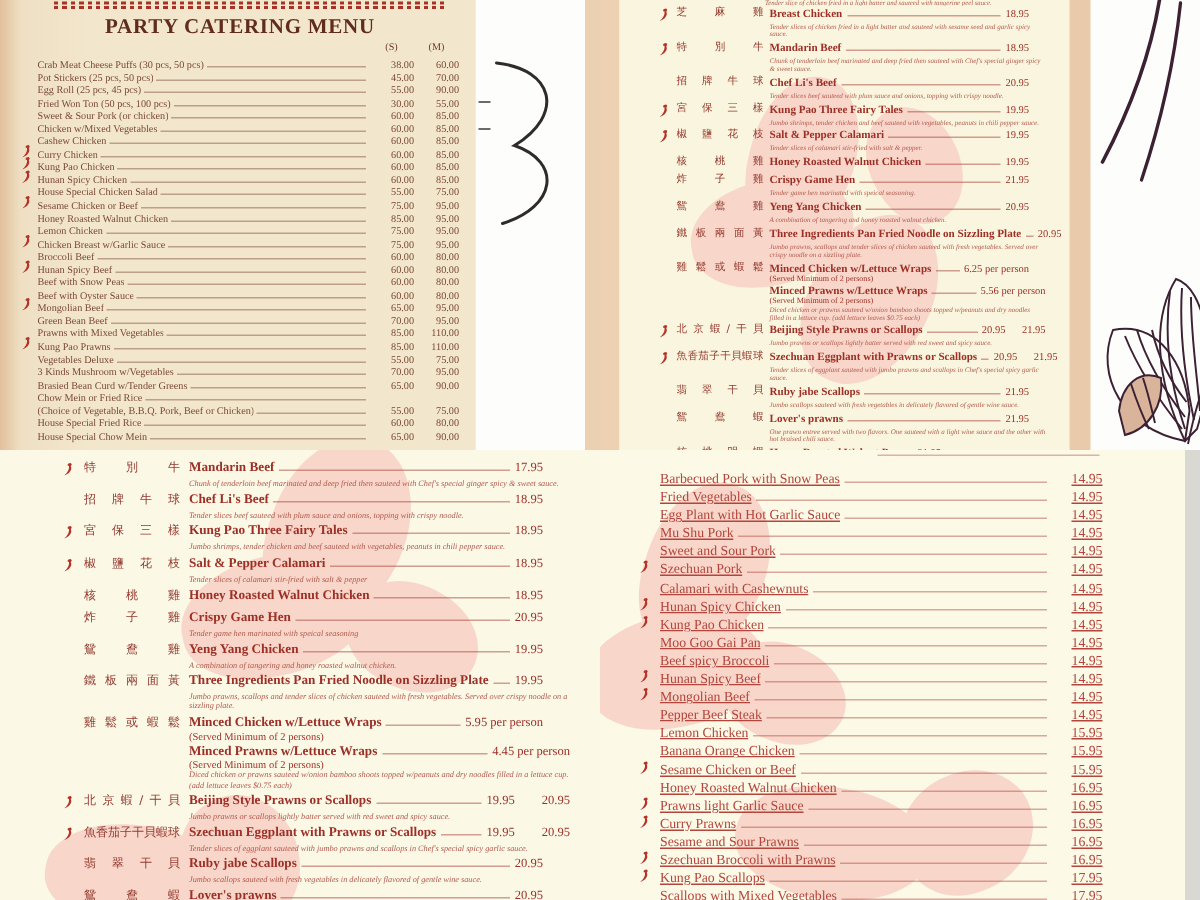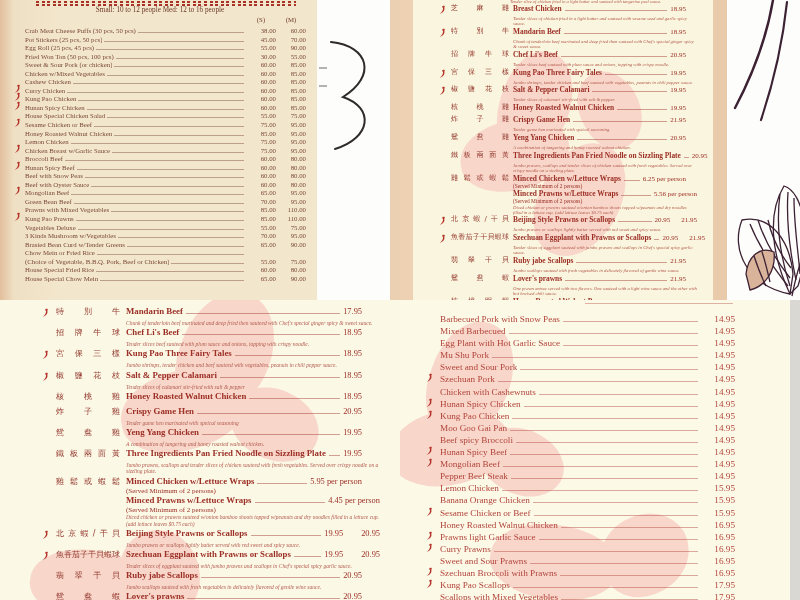--- a/index.html
+++ b/index.html
@@ -69,21 +69,21 @@
   #bl-list .pr,#bl-list .pr2{font-size:8.4px;color:#9c2f26;white-space:nowrap;}
   #bl-list .pr2{margin-left:18px;}
   #bl-list .note{font-size:7px;line-height:8.4px;color:#9c2f26;}
   #bl-list .desc{font-size:5.5px;line-height:6.2px;color:#b35a4e;font-style:italic;}
 
   
   #q-br{left:400px;top:300px;background:#fcf9e7;}
   #br-gray{position:absolute;left:390px;top:0;width:10px;height:300px;background:#d9d8d2;}
   #br-fragline{position:absolute;left:185px;top:3px;width:148px;border-bottom:1px solid rgba(178,69,60,.4);}
   #br-list{position:absolute;left:0;top:11px;width:390px;padding:0 55px 0 26px;box-sizing:border-box;}
-  .e-row{display:flex;height:12.1px;align-items:baseline;font-size:9.2px;color:#b2453c;}
+  .e-row{display:flex;height:12.1px;align-items:baseline;font-size:9.2px;color:#b2453c;text-decoration:underline;}
   .e-chili{flex:none;width:14px;padding-top:2px;}
   .e-name{white-space:nowrap;overflow:hidden;}
   .e-lead{flex:1;border-bottom:1px solid rgba(178,69,60,.45);margin:0 3px 2.5px 3px;min-width:5px;}
   .e-pr{flex:none;width:34px;text-align:right;}
 
   
   .wm{position:absolute;pointer-events:none;}
   .petal{position:absolute;background:#f8d6ca;border-radius:52% 48% 55% 45%;}
   
   #tr-frag,#tr-list,#bl-list,#br-list,#tl-inner{z-index:2;}
@@ -98,21 +98,21 @@
     <div id="tl-paper"></div>
     <div id="tl-white"></div>
     <div id="tl-tan"></div>
     <svg id="tl-curl" width="73" height="140">
       <path d="M14 14 C52 18 60 48 26 69 C58 80 54 110 18 121" stroke="#2e2b28" stroke-width="2" fill="none" stroke-linecap="round"></path>
       <path d="M2 40 h8 M2 58 h8" stroke="#6a6a6a" stroke-width="1.2"></path>
     </svg>
     <div id="tl-inner">
       <div class="dotline"></div>
       <div class="dotline"></div>
-      <div id="tl-sub">Small: 10 to 12 people    Med: 12 to 16 people</div>
+      <div id="tl-title">PARTY CATERING MENU</div>
       <div class="p-head">
         <span class="sp"></span>
         <span class="hc">(S)</span>
         <span class="hc">(M)</span>
       </div>
       <div>
 
           <div class="p-row">
             <span class="p-chili" style="visibility: hidden;">
   <svg class="chili-svg" width="6" height="9" viewBox="0 0 8 12">
@@ -1237,21 +1237,21 @@
           <span class="e-lead"></span>
           <span class="e-pr">14.95</span>
         </div>
 
         <div class="e-row">
           <span class="e-chili" style="visibility: hidden;">
   <svg class="chili-svg" width="6" height="9" viewBox="0 0 8 12">
     <path d="M7 1 C8.2 1.9 7.8 3 6.9 3.6 C8.6 7 5.2 10.6 1 12 C4.6 9 5.9 5.6 5.2 3.4 C4.7 3.7 4 3.3 4.1 2.5 C4.3 1.6 5.5 .9 7 1 Z" fill="#b5342a"></path>
   </svg>
 </span>
-          <span class="e-name">Mixed Barbecued</span>
+          <span class="e-name">Fried Vegetables</span>
           <span class="e-lead"></span>
           <span class="e-pr">14.95</span>
         </div>
 
         <div class="e-row">
           <span class="e-chili" style="visibility: hidden;">
   <svg class="chili-svg" width="6" height="9" viewBox="0 0 8 12">
     <path d="M7 1 C8.2 1.9 7.8 3 6.9 3.6 C8.6 7 5.2 10.6 1 12 C4.6 9 5.9 5.6 5.2 3.4 C4.7 3.7 4 3.3 4.1 2.5 C4.3 1.6 5.5 .9 7 1 Z" fill="#b5342a"></path>
   </svg>
 </span>
@@ -1292,21 +1292,21 @@
           <span class="e-lead"></span>
           <span class="e-pr">14.95</span>
         </div>
 
         <div class="e-row">
           <span class="e-chili" style="visibility: hidden;">
   <svg class="chili-svg" width="6" height="9" viewBox="0 0 8 12">
     <path d="M7 1 C8.2 1.9 7.8 3 6.9 3.6 C8.6 7 5.2 10.6 1 12 C4.6 9 5.9 5.6 5.2 3.4 C4.7 3.7 4 3.3 4.1 2.5 C4.3 1.6 5.5 .9 7 1 Z" fill="#b5342a"></path>
   </svg>
 </span>
-          <span class="e-name">Chicken with Cashewnuts</span>
+          <span class="e-name">Calamari with Cashewnuts</span>
           <span class="e-lead"></span>
           <span class="e-pr">14.95</span>
         </div>
 
         <div class="e-row">
           <span class="e-chili">
   <svg class="chili-svg" width="6" height="9" viewBox="0 0 8 12">
     <path d="M7 1 C8.2 1.9 7.8 3 6.9 3.6 C8.6 7 5.2 10.6 1 12 C4.6 9 5.9 5.6 5.2 3.4 C4.7 3.7 4 3.3 4.1 2.5 C4.3 1.6 5.5 .9 7 1 Z" fill="#b5342a"></path>
   </svg>
 </span>
@@ -1446,21 +1446,21 @@
           <span class="e-lead"></span>
           <span class="e-pr">16.95</span>
         </div>
 
         <div class="e-row">
           <span class="e-chili" style="visibility: hidden;">
   <svg class="chili-svg" width="6" height="9" viewBox="0 0 8 12">
     <path d="M7 1 C8.2 1.9 7.8 3 6.9 3.6 C8.6 7 5.2 10.6 1 12 C4.6 9 5.9 5.6 5.2 3.4 C4.7 3.7 4 3.3 4.1 2.5 C4.3 1.6 5.5 .9 7 1 Z" fill="#b5342a"></path>
   </svg>
 </span>
-          <span class="e-name">Sweet and Sour Prawns</span>
+          <span class="e-name">Sesame and Sour Prawns</span>
           <span class="e-lead"></span>
           <span class="e-pr">16.95</span>
         </div>
 
         <div class="e-row">
           <span class="e-chili">
   <svg class="chili-svg" width="6" height="9" viewBox="0 0 8 12">
     <path d="M7 1 C8.2 1.9 7.8 3 6.9 3.6 C8.6 7 5.2 10.6 1 12 C4.6 9 5.9 5.6 5.2 3.4 C4.7 3.7 4 3.3 4.1 2.5 C4.3 1.6 5.5 .9 7 1 Z" fill="#b5342a"></path>
   </svg>
 </span>

